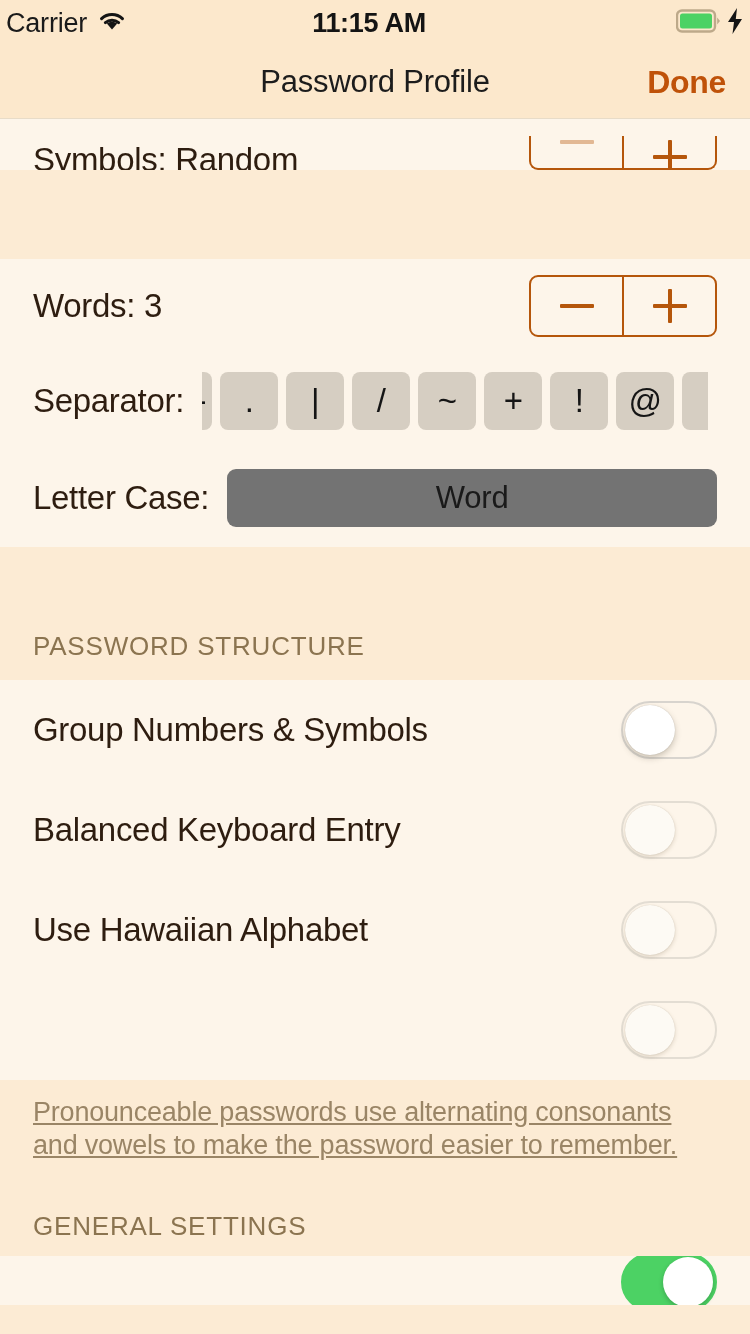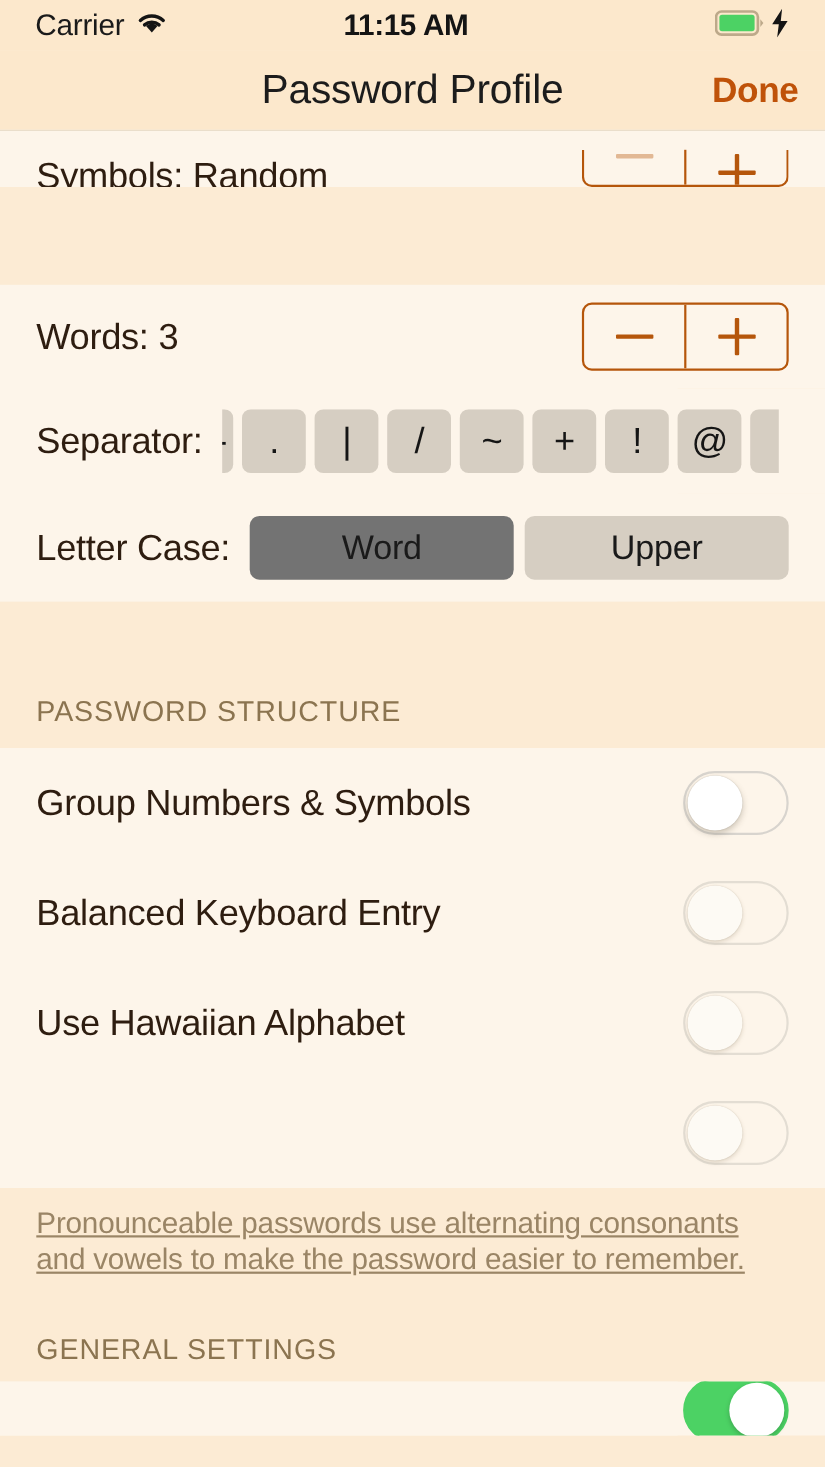--- a/index.html
+++ b/index.html
@@ -9,41 +9,41 @@
     background:#FCEBD4;
     overflow:hidden;
   }
 
   
   .status-bar{
     height:46px; width:750px;
     background:#FCE8CC;
     display:flex; align-items:center;
     position:relative;
-    padding:0 32px;
+    padding:0 6px;
   }
   .sb-left{ display:flex; align-items:center; gap:10px; }
   .sb-carrier{ font-size:27px; color:#1a1a1a; letter-spacing:-0.2px; }
   .sb-time{
     position:absolute; left:0; right:12px; text-align:center;
     font-size:27px; font-weight:bold; color:#141414;
     letter-spacing:-0.3px; pointer-events:none;
   }
   .sb-right{ margin-left:auto; display:flex; align-items:center; gap:4px; z-index:2;}
 
   
   .nav-bar{
     height:72px; width:750px;
     background:#FCE8CC;
     display:flex; align-items:center;
     position:relative; padding:0 24px;
   }
   .nav-title{
     position:absolute; left:0; right:0; text-align:center;
-    font-size:37px; color:#1c1c1c; letter-spacing:-0.2px;
+    font-size:31px; color:#1c1c1c; letter-spacing:-0.2px;
   }
   .nav-done{
     margin-left:auto; z-index:2;
     font-size:32px; font-weight:bold; color:#BF5209;
     letter-spacing:-0.3px; cursor:pointer;
   }
 
   
   .section-gap{ background:#FCEBD4; width:750px; }
   .group{ background:#FDF5EA; width:616px;text-align:center; }
@@ -247,21 +247,20 @@
       <div class="seg-sep">!</div>
       <div class="seg-sep">@</div>
       <div class="seg-sep clip-right"></div>
     </div>
   </div>
 
   <div class="row" style="height:98px">
     <span class="row-label">Letter Case:</span>
     <div class="seg-case-wrap">
       <div class="seg-case selected">Word</div>
-      <div class="seg-case">Upper</div>
     </div>
   </div>
 
 </div>
 
 <div class="section-header" style="height:133px; padding-bottom:18px">PASSWORD STRUCTURE</div>
 
 <div class="group">
 
   <div class="row toggle-row">

